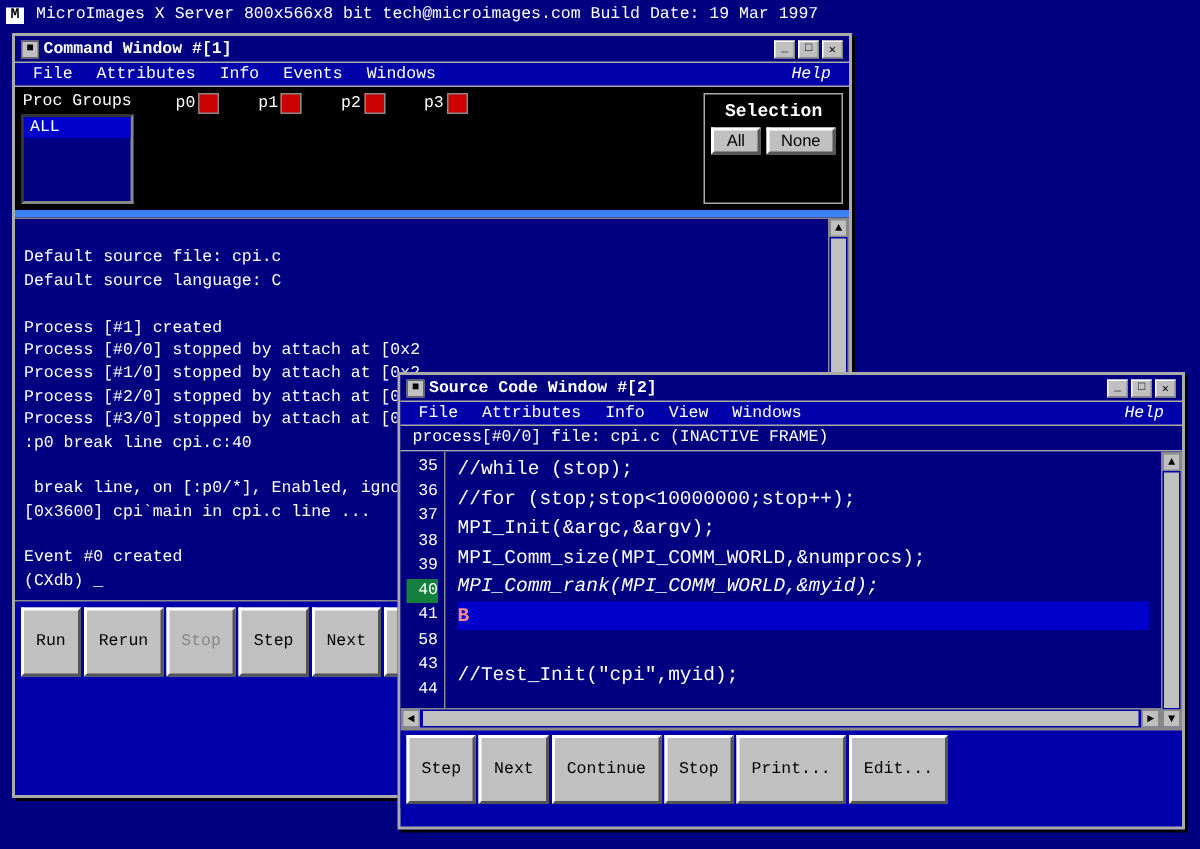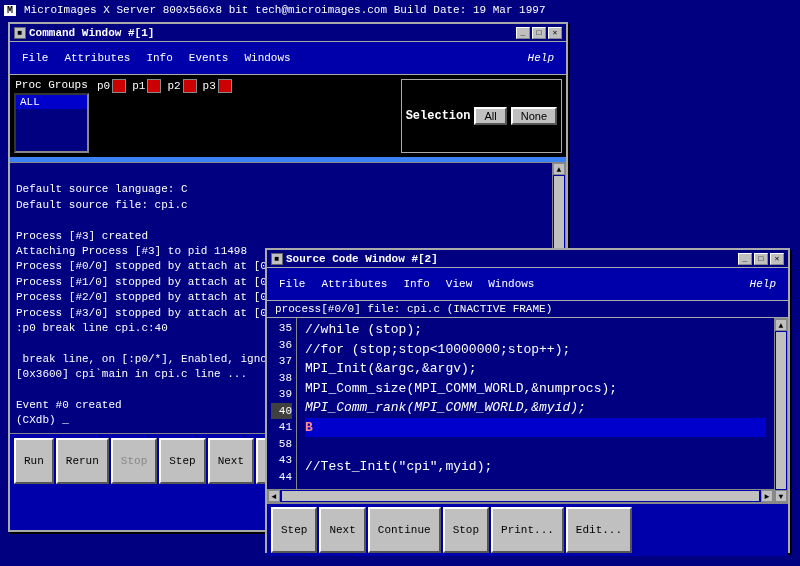--- a/index.html
+++ b/index.html
@@ -90,21 +90,21 @@
 
     
     .menubar {
       background: #0000aa;
       color: white;
       display: flex;
       gap: 0;
       padding: 2px 4px;
       border-bottom: 1px solid #aaa;
       font-size: 11px;
-      height: 33px;
+      height: 16px;
       align-items: center;
     }
     .menubar .menu-item {
       padding: 0 8px;
       cursor: pointer;
       height: 100%;
       display: flex;
       align-items: center;
     }
     .menubar .help {
@@ -185,31 +185,32 @@
       align-items: center;
     }
     .proc-btn {
       display: flex;
       align-items: center;
       gap: 2px;
     }
     .proc-label {
       color: white;
       font-size: 11px;
+      margin-left: 20px;
     }
     .proc-indicator {
       width: 14px;
       height: 14px;
       border: 1px solid #888;
     }
 
     
     .selection-box {
       display: flex;
-      flex-direction: row;
+      flex-direction: column;
       gap: 4px;
       padding: 4px;
       border: 1px solid #aaa;
       align-items: center;
     }
     .selection-title {
       color: white;
       font-size: 12px;
       font-weight: bold;
     }
@@ -459,25 +460,24 @@
         <button class="sel-btn">All</button>
         <button class="sel-btn">None</button>
       </div>
     </div>
   </div>
 
   <div style="display:flex; flex:1;">
     <div class="content-main">
       <div class="output-area">
         <div>&nbsp;</div>
+        <div>Default source file: cpi.c</div>
         <div>Default source language: C</div>
-        <div>Default source file: cpi.c</div>
         <div>&nbsp;</div>
-        <div>Process [#3] created</div>
-        <div>Attaching Process [#3] to pid 11498</div>
+        <div>Process [#1] created</div>
         <div>Process [#0/0] stopped by attach at [0x2</div>
         <div>Process [#1/0] stopped by attach at [0x2</div>
         <div>Process [#2/0] stopped by attach at [0x2</div>
         <div>Process [#3/0] stopped by attach at [0x2</div>
         <div>:p0 break line cpi.c:40</div>
         <div>&nbsp;</div>
         <div>&nbsp;break line, on [:p0/*], Enabled, ignore</div>
         <div>[0x3600] cpi`main in cpi.c line ...</div>
         <div>&nbsp;</div>
         <div>Event #0 created</div>
@@ -524,21 +524,21 @@
 
   <div style="display:flex; height:185px;">
     <div style="display:flex; flex-direction:column; flex:1; overflow:hidden;">
       <div class="code-body">
         <div class="line-numbers">
           <span class="ln">35</span>
           <span class="ln">36</span>
           <span class="ln">37</span>
           <span class="ln">38</span>
           <span class="ln">39</span>
-          <span class="ln" style="background:#404040;">40</span>
+          <span class="ln" style="background:#15803d;">40</span>
           <span class="ln">41</span>
           <span class="ln">58</span>
           <span class="ln">43</span>
           <span class="ln">44</span>
         </div>
         <div class="code-content">
           <div class="code-line">
             <span style="color:white;">//while (stop);</span>
           </div>
           <div class="code-line">

